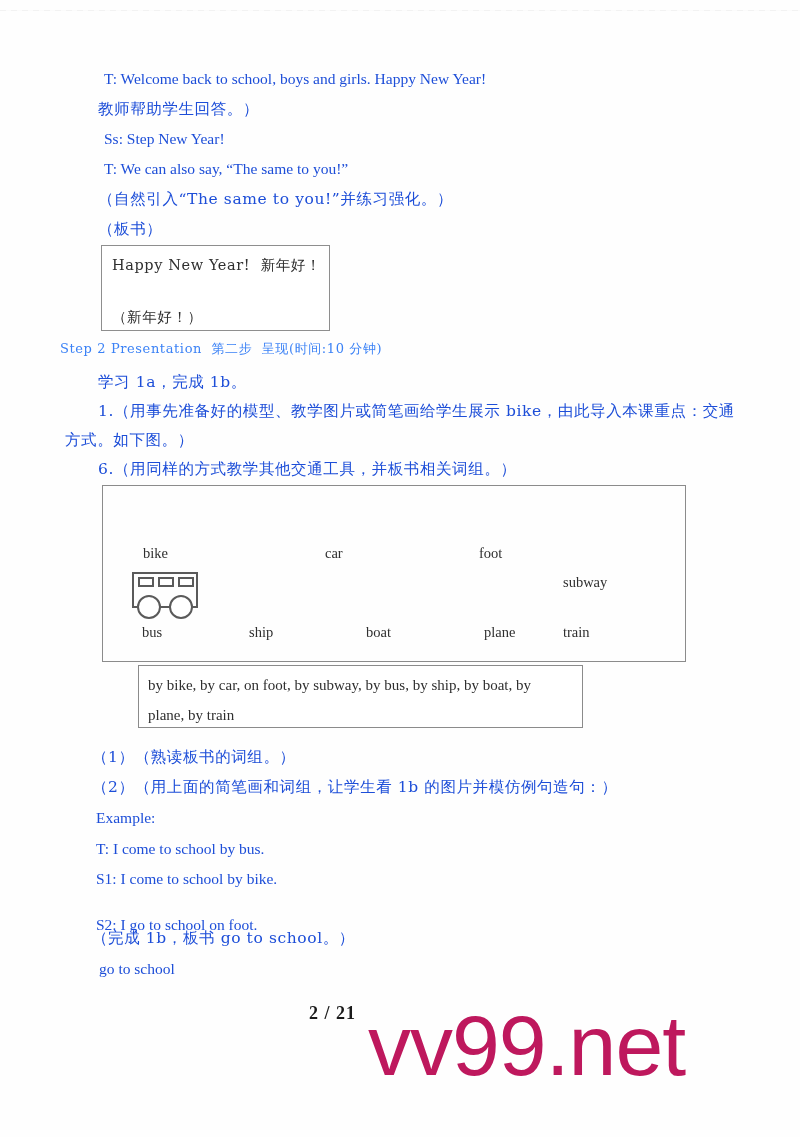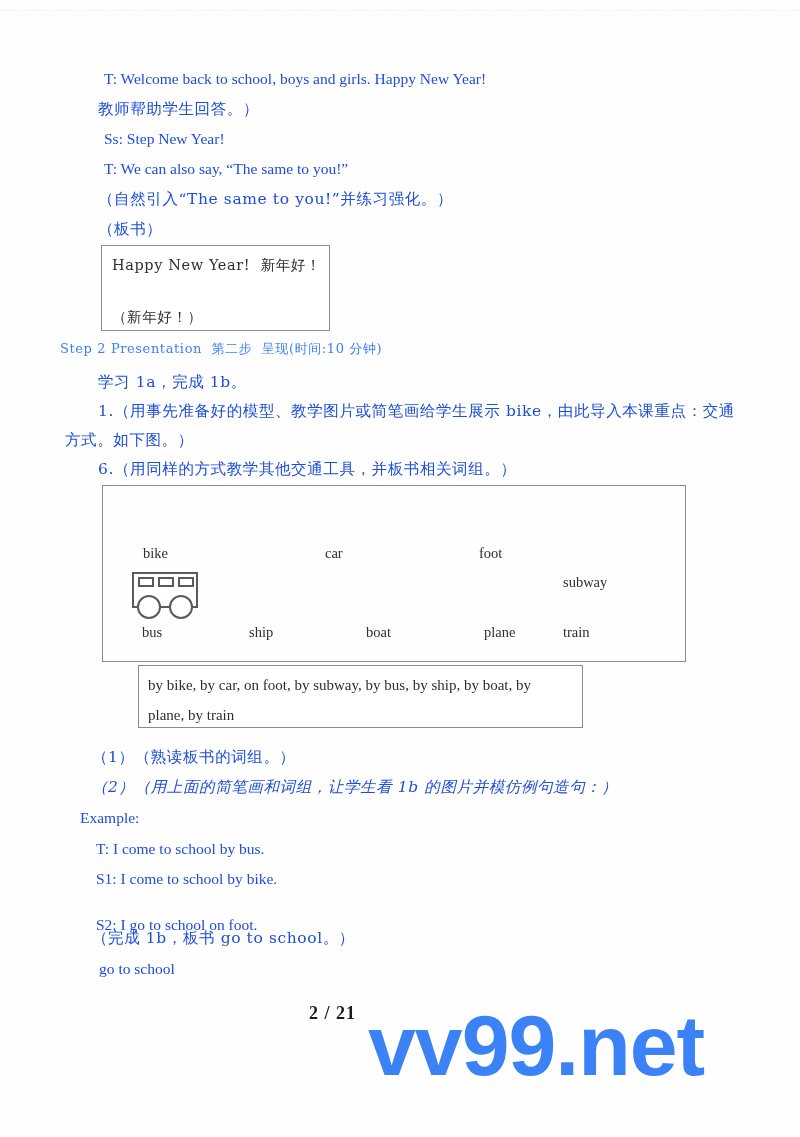--- a/index.html
+++ b/index.html
@@ -154,22 +154,22 @@
     font-family: "Liberation Serif", "DejaVu Serif", serif;
     letter-spacing: 1px;
     z-index: 4;
   }
   .watermark {
     position: absolute;
     left: 368px;
     top: 996px;
     font-family: "Liberation Sans", "DejaVu Sans", sans-serif;
     font-size: 86px;
-    font-weight: bold;
-    color: #3b82f6;
+    font-weight: normal;
+    color: #be185d;
     letter-spacing: -1px;
     white-space: pre;
     z-index: 1;
     user-select: none;
   }
 </style>
 </head>
 <body>
 
 <div class="page">
@@ -220,22 +220,22 @@
     <div class="word" style="top:624px; left:366px;">boat</div>
     <div class="word" style="top:624px; left:484px;">plane</div>
     <div class="word" style="top:624px; left:563px;">train</div>
 
     <div class="phrase-box">
       <div class="phrase-line p1">by bike, by car, on foot, by subway, by bus, by ship, by boat, by</div>
       <div class="phrase-line p2">plane, by train</div>
     </div>
 
     <div class="line cn" style="left:92px; top:748px;">（1）（熟读板书的词组。）</div>
-    <div class="line cn" style="left:92px; top:778px;font-style:italic;">（2）（用上面的简笔画和词组，让学生看 1b 的图片并模仿例句造句：）</div>
-    <div class="line mix" style="left:80px; top:809px;">Example:</div>
+    <div class="line cn" style="left:92px; top:778px;">（2）（用上面的简笔画和词组，让学生看 1b 的图片并模仿例句造句：）</div>
+    <div class="line mix" style="left:96px; top:809px;">Example:</div>
     <div class="line mix" style="left:96px; top:840px;">T: I come to school by bus.</div>
     <div class="line mix" style="left:96px; top:870px;">S1: I come to school by bike.</div>
     <div class="line mix" style="left:96px; top:916px;">S2: I go to school on foot.</div>
     <div class="line cn" style="left:92px; top:929px;">（完成 1b，板书 go to school。）</div>
     <div class="line mix" style="left:99px; top:960px;">go to school</div>
 
     <div class="watermark">vv99.net</div>
     <div class="page-number">2 / 21</div>
 
   </div>

